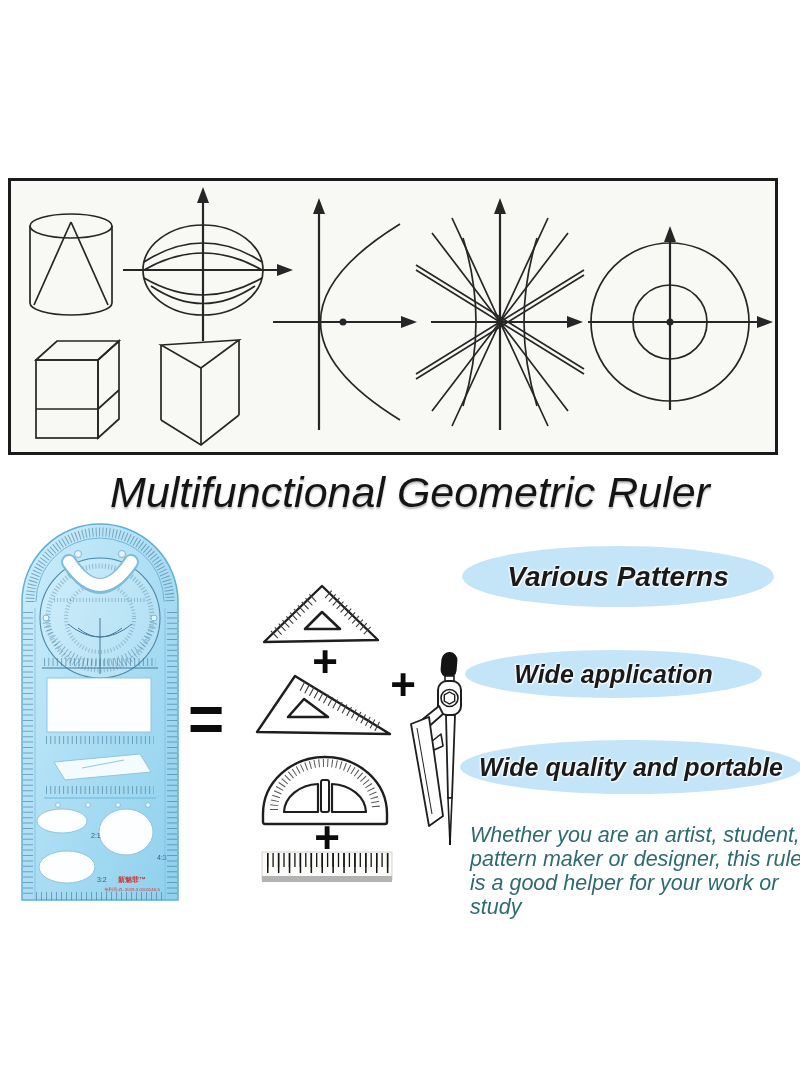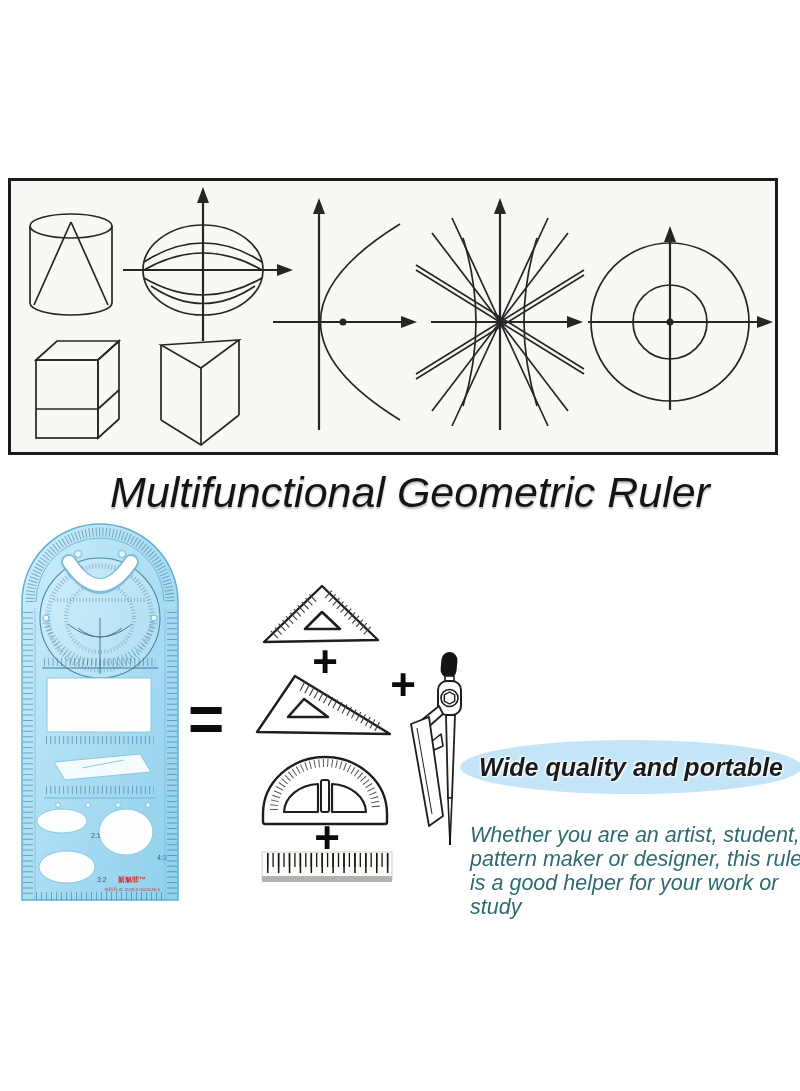--- a/index.html
+++ b/index.html
@@ -245,20 +245,26 @@
     <polygon points="28,96 38,88 40,100 31,104" fill="#ffffff" stroke="#1e1e1e" stroke-width="1.6" stroke-linejoin="round"></polygon>
 
     <polygon points="8,78 26,71 40,170 26,180" fill="#ffffff" stroke="#1e1e1e" stroke-width="1.8" stroke-linejoin="round"></polygon>
     <path d="M14,82 L29,168" stroke="#1e1e1e" stroke-width="1"></path>
 
     <polygon points="43,69 52,69 49,152 45,152" fill="#ffffff" stroke="#1e1e1e" stroke-width="1.8" stroke-linejoin="round"></polygon>
     <polygon points="45,152 49,152 47,198" fill="#ffffff" stroke="#1e1e1e" stroke-width="1.6" stroke-linejoin="round"></polygon>
     <path d="M47,188 L47,199" stroke="#141414" stroke-width="2"></path>
   </svg>
 
+  <div id="badge1" class="badge">
+    <span>Various Patterns</span>
+  </div>
+  <div id="badge2" class="badge">
+    <span>Wide application</span>
+  </div>
   <div id="badge3" class="badge">
     <span>Wide quality and portable</span>
   </div>
 
   <div id="descr">
     <div>Whether you are an artist, student,</div>
     <div>pattern maker or designer, this ruler</div>
     <div>is a good helper for your work or</div>
     <div>study</div>
   </div>

